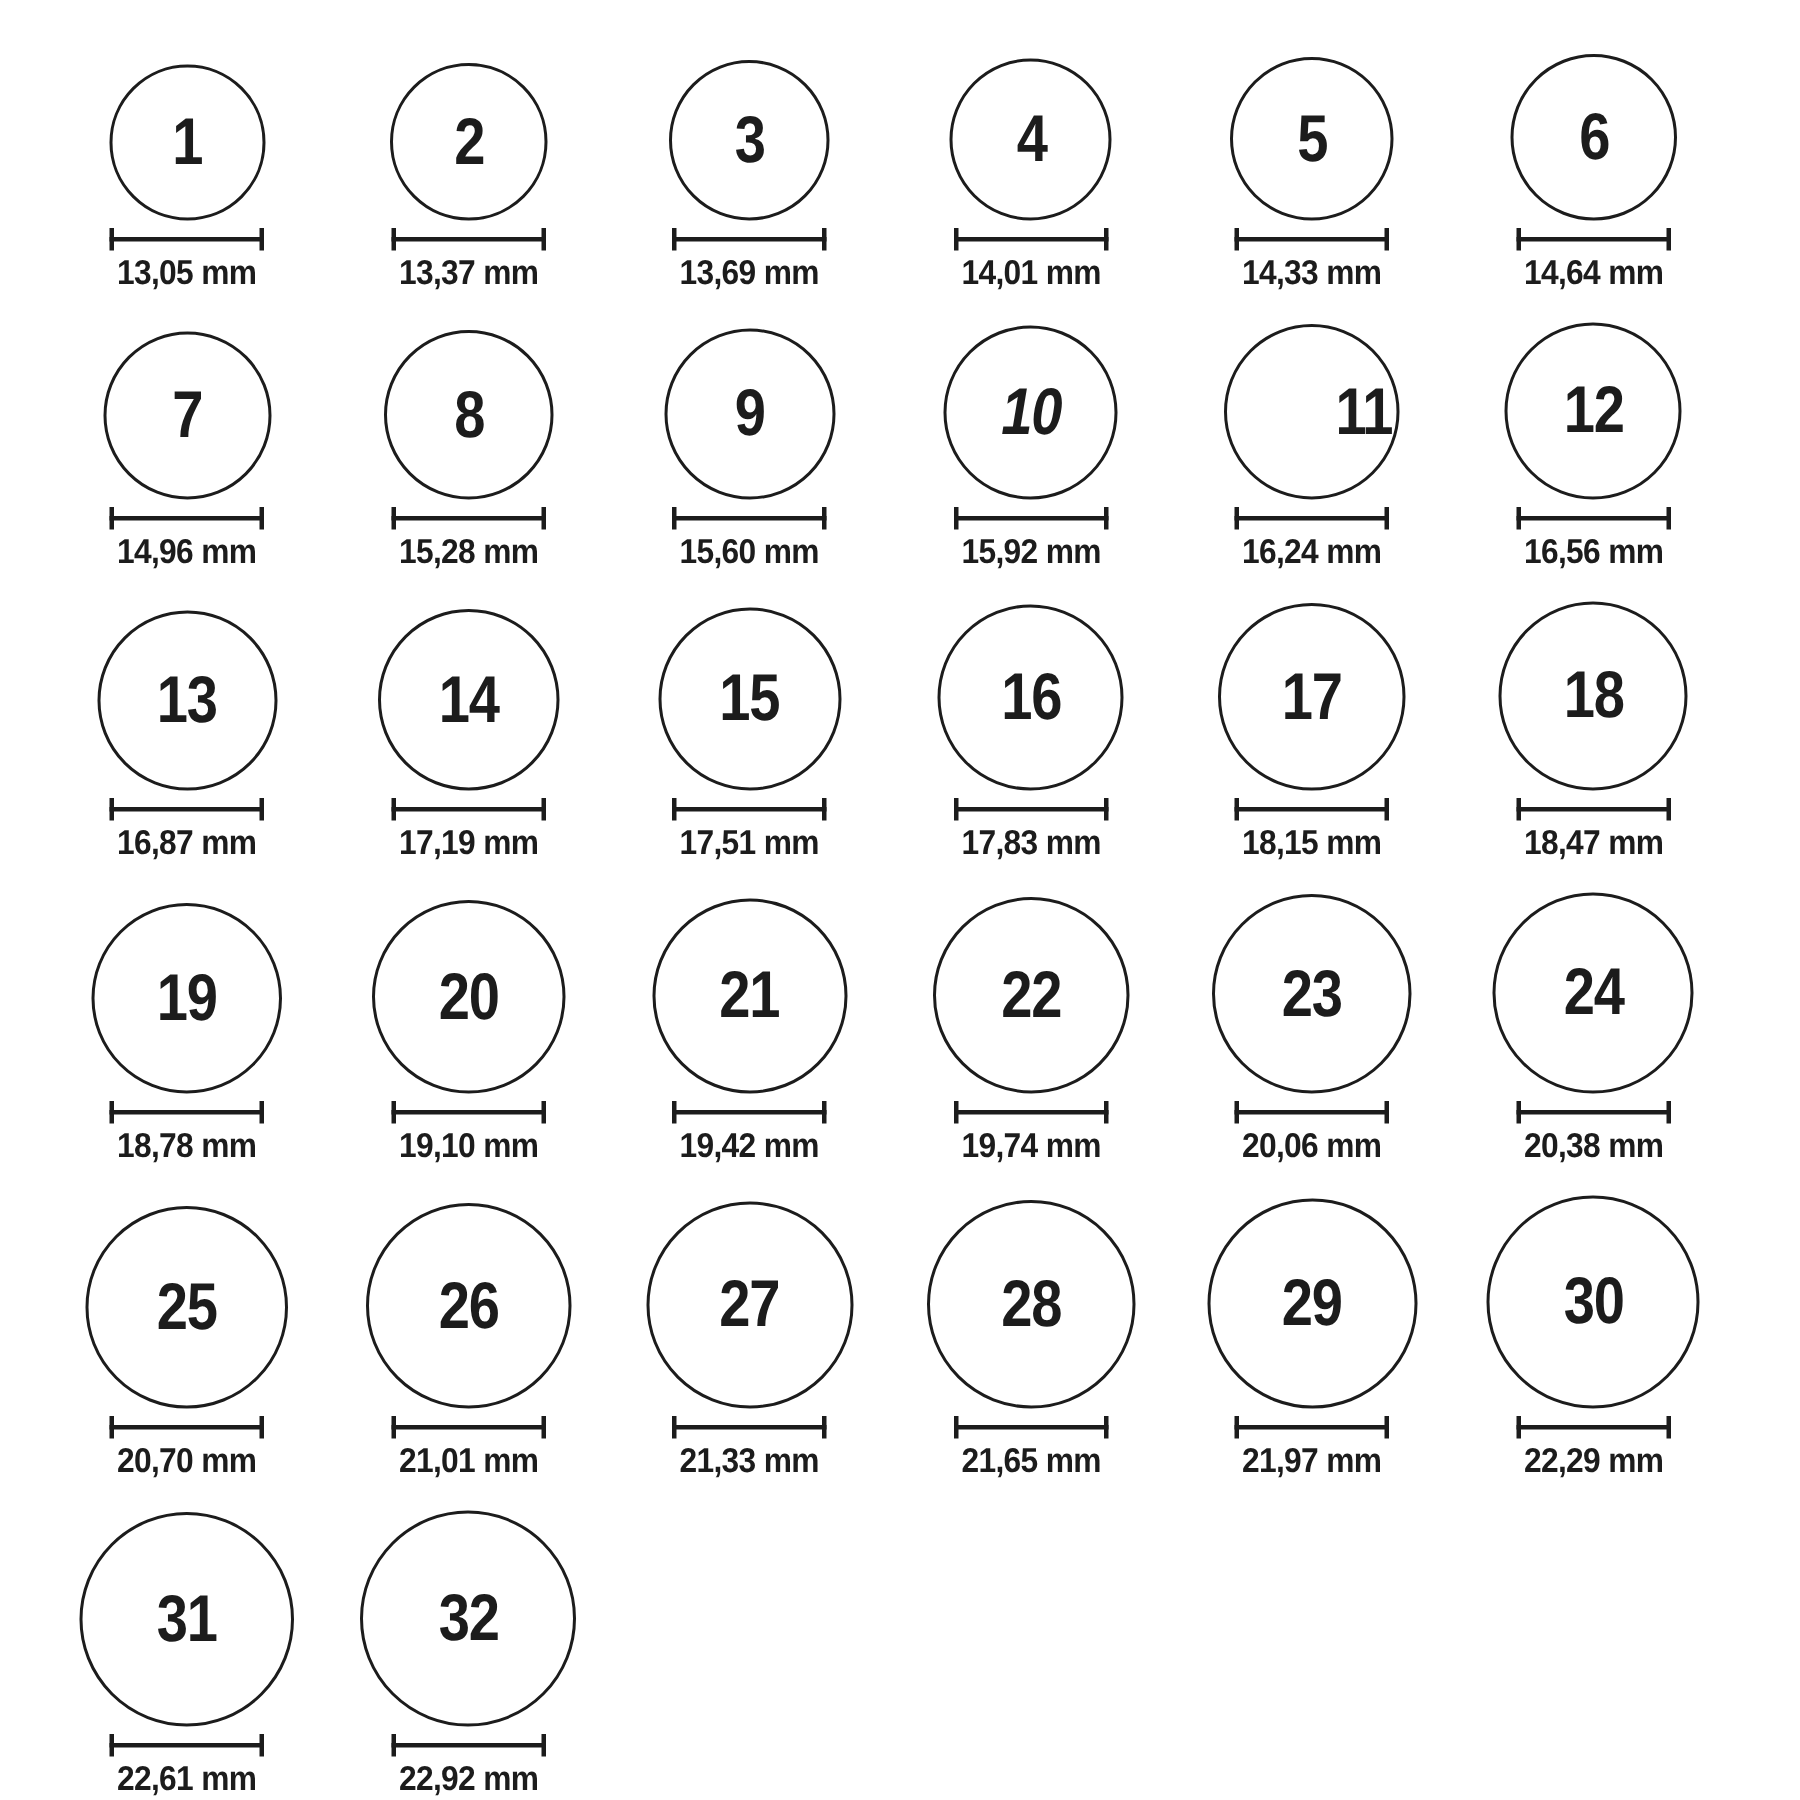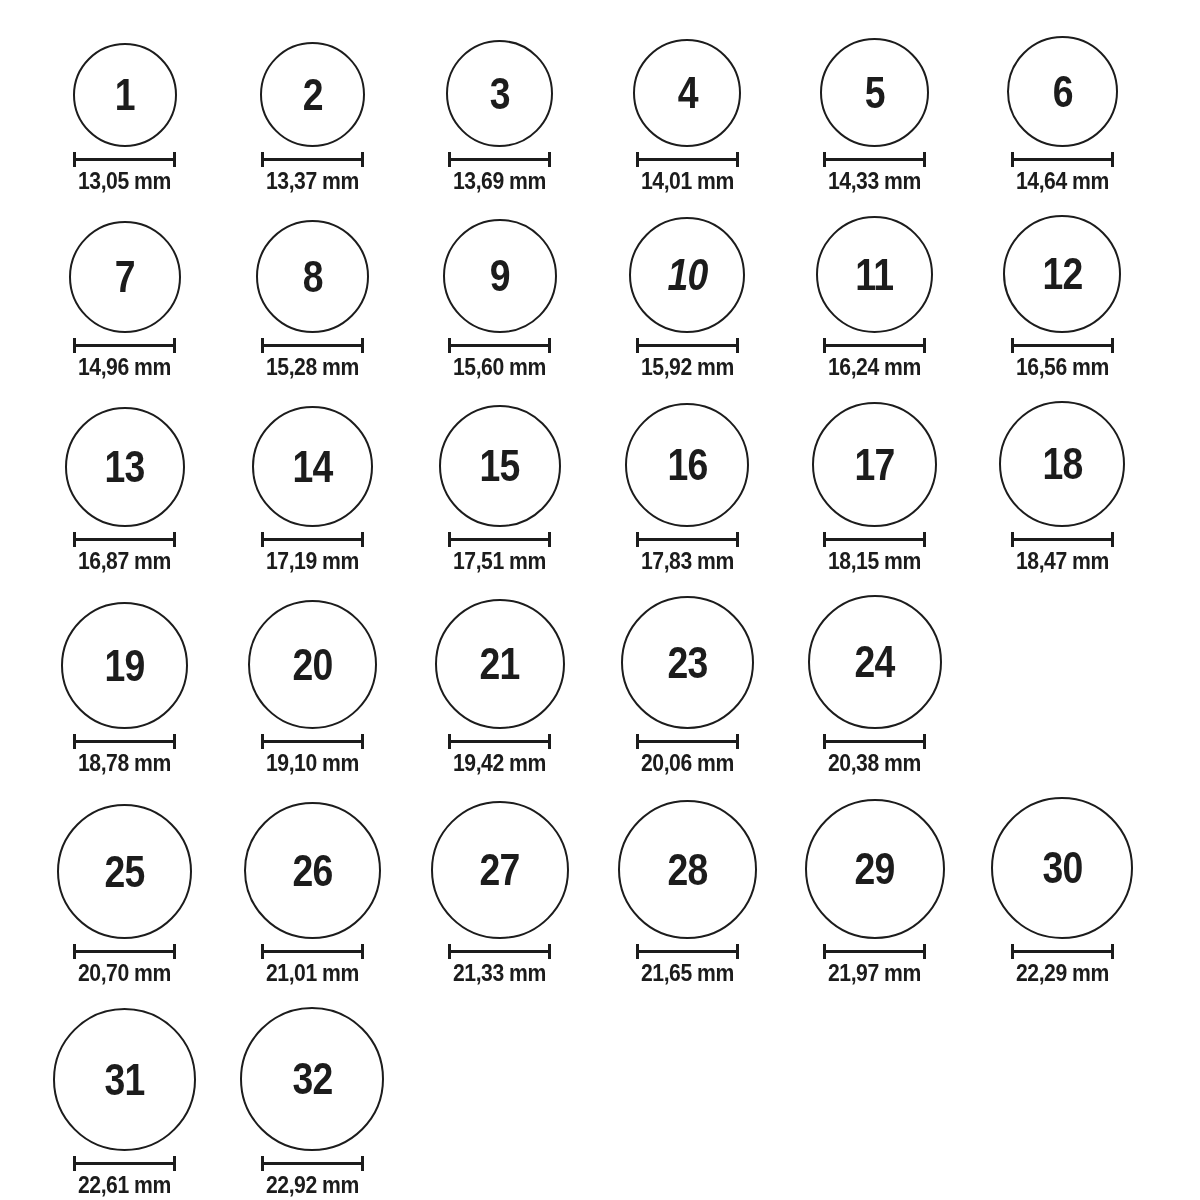--- a/index.html
+++ b/index.html
@@ -189,21 +189,21 @@
           <span class="num">10</span>
         </div>
         <div class="measure">
           <span class="tick-left"></span>
           <span class="bar"></span>
           <span class="tick-right"></span>
         </div>
         <div class="dia-label">15,92 mm</div>
       </div>
       <div class="cell">
-        <div class="circle" style="width: 117px; height: 117px;">
+        <div class="circle" style="width: 117px; height: 117px; justify-content: flex-end;">
           <span class="num">11</span>
         </div>
         <div class="measure">
           <span class="tick-left"></span>
           <span class="bar"></span>
           <span class="tick-right"></span>
         </div>
         <div class="dia-label">16,24 mm</div>
       </div>
       <div class="cell">
@@ -312,20 +312,31 @@
       <div class="cell">
         <div class="circle" style="width: 130px; height: 130px;">
           <span class="num">21</span>
         </div>
         <div class="measure">
           <span class="tick-left"></span>
           <span class="bar"></span>
           <span class="tick-right"></span>
         </div>
         <div class="dia-label">19,42 mm</div>
+      </div>
+      <div class="cell">
+        <div class="circle" style="width: 131px; height: 131px;">
+          <span class="num">22</span>
+        </div>
+        <div class="measure">
+          <span class="tick-left"></span>
+          <span class="bar"></span>
+          <span class="tick-right"></span>
+        </div>
+        <div class="dia-label">19,74 mm</div>
       </div>
       <div class="cell">
         <div class="circle" style="width: 133px; height: 133px;">
           <span class="num">23</span>
         </div>
         <div class="measure">
           <span class="tick-left"></span>
           <span class="bar"></span>
           <span class="tick-right"></span>
         </div>

